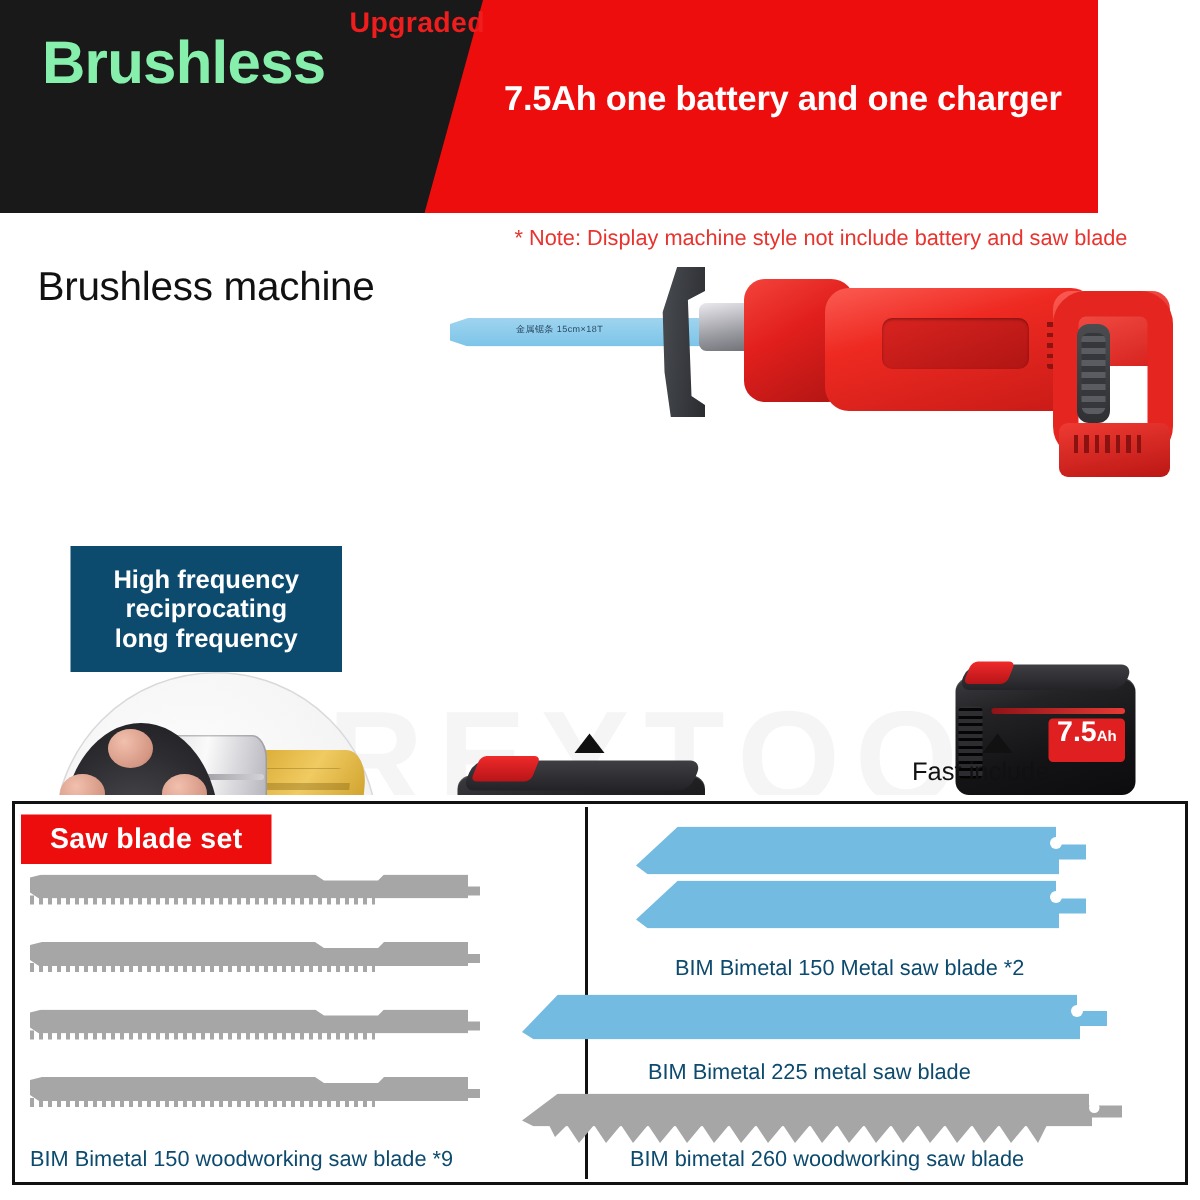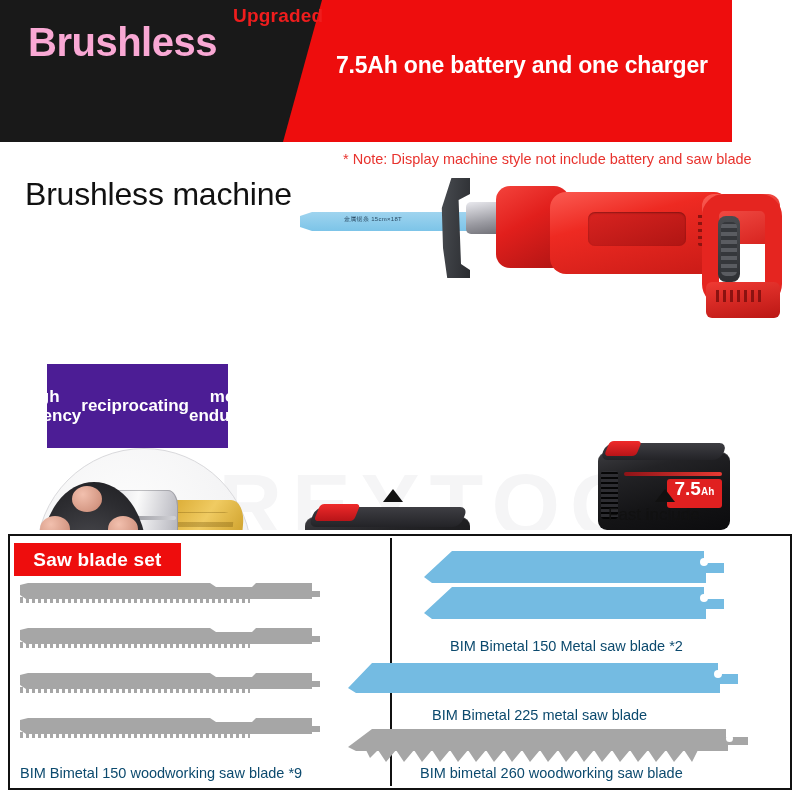--- a/index.html
+++ b/index.html
@@ -6,41 +6,41 @@
   body{width:800px;height:800px;position:relative;overflow:hidden;
        font-family:"Liberation Sans","DejaVu Sans",sans-serif;
        -webkit-font-smoothing:antialiased;}
 
   
   #header{position:absolute;left:0;top:0;width:732px;height:142px;background:#191919;overflow:hidden;}
   #header-red{position:absolute;left:0;top:0;width:800px;height:142px;background:#ee0d0d;
               clip-path:polygon(322px 0, 800px 0, 800px 142px, 283px 142px);}
   #upgraded{position:absolute;left:233px;top:5px;font-size:19px;font-weight:700;color:#ef1d1d;
             letter-spacing:.2px;white-space:nowrap;}
-  #brand-line1{position:absolute;left:28px;top:22px;font-size:40px;font-weight:700;color:#f9a8d4;
+  #brand-line1{position:absolute;left:28px;top:22px;font-size:40px;font-weight:700;color:#86efac;
                letter-spacing:-.5px;white-space:nowrap;line-height:1;}
   #brand-line2{position:absolute;left:92px;top:74px;font-size:40px;font-weight:700;color:#fff;
                letter-spacing:-.5px;white-space:nowrap;line-height:1;}
   #header-tagline{position:absolute;left:336px;top:52px;font-size:23px;font-weight:700;color:#fff;
                   white-space:nowrap;letter-spacing:-.2px;}
 
   
   #mid{position:absolute;left:0;top:142px;width:800px;height:388px;background:#fff;overflow:hidden;}
 
   
   #watermark{position:absolute;left:140px;top:312px;font-size:88px;font-weight:700;
              color:rgba(20,30,45,.045);letter-spacing:10px;white-space:nowrap;
              user-select:none;}
 
   #note{position:absolute;left:343px;top:9px;font-size:14.5px;color:#e8332e;white-space:nowrap;}
-  #sub-title{position:absolute;left:25px;top:34px;font-size:32px;font-weight:500;color:#111;
+  #sub-title{position:absolute;left:25px;top:34px;font-size:27px;font-weight:500;color:#111;
              white-space:nowrap;letter-spacing:-.2px;}
 
-  #feature-box{position:absolute;left:47px;top:222px;width:181px;height:84px;background:#4c1d95;
-               display:flex;flex-direction:row;align-items:center;justify-content:center;}
+  #feature-box{position:absolute;left:47px;top:222px;width:181px;height:84px;background:#0c4a6e;
+               display:flex;flex-direction:column;align-items:center;justify-content:center;}
   #feature-box div{font-size:17px;font-weight:700;color:#fff;line-height:1.12;text-align:center;}
 
   
   #motor{position:absolute;left:36px;top:318px;width:225px;height:190px;}
   #motor .circle{position:absolute;left:0;top:-12px;width:214px;height:214px;border-radius:50%;
      background:radial-gradient(circle at 42% 34%,#fdfdfd 0%,#f4f4f5 58%,#ececed 100%);
      border:1px solid #d9d9dc;}
   #motor .yellow{position:absolute;left:118px;top:40px;width:86px;height:118px;border-radius:14px/24px;
      background:linear-gradient(120deg,#d4a227 0%,#f0cb62 38%,#c99a22 75%,#a87d18 100%);
      transform:skewX(-5deg);}
@@ -68,21 +68,21 @@
      background:repeating-linear-gradient(0deg,#000 0 2px,#303035 2px 5px);border-radius:3px;opacity:.85;}
   .battery .stripe{position:absolute;left:20%;top:26%;width:74%;height:5%;border-radius:3px;
      background:linear-gradient(90deg,#8e1317,#e63a33);}
   .battery .label{position:absolute;background:#e02020;border-radius:3px;color:#fff;font-weight:700;
      display:flex;align-items:baseline;justify-content:center;}
   .battery .label .num{line-height:1;}
   .battery .label .ah{line-height:1;}
 
   #battery-front{left:305px;top:375px;width:165px;height:92px;}
 
-  #battery-tool{left:598px;top:310px;width:132px;height:78px;}
+  #battery-tool{left:637px;top:310px;width:120px;height:78px;}
   #battery-tool .label{right:6%;top:34%;width:42%;height:38%;}
   #battery-tool .label .num{font-size:19px;}
   #battery-tool .label .ah{font-size:10px;}
 
   
   #saw{position:absolute;left:300px;top:22px;width:480px;height:300px;}
   #saw .blade{position:absolute;left:0;top:48px;width:188px;height:19px;
      background:linear-gradient(180deg,#9fd4ef,#7cc4e8);
      clip-path:polygon(0 4px, 12px 0, 188px 0, 188px 19px, 12px 19px, 0 15px);}
   #saw .blade-txt{position:absolute;left:44px;top:51px;font-size:6px;color:#2a4a63;white-space:nowrap;
@@ -144,21 +144,21 @@
 <div id="mid">
 
   <div id="watermark">GREYTOOL</div>
 
   <div id="note">* Note: Display machine style not include battery and saw blade</div>
   <div id="sub-title">Brushless machine</div>
 
   <div id="feature-box">
     <div>High frequency</div>
     <div>reciprocating</div>
-    <div>metal endurance</div>
+    <div>long frequency</div>
   </div>
 
   <div id="motor">
     <div class="circle"></div>
     <div class="yellow"></div>
     <div class="can">
       <div class="slit" style="top:26px"></div>
 
     </div>
 

